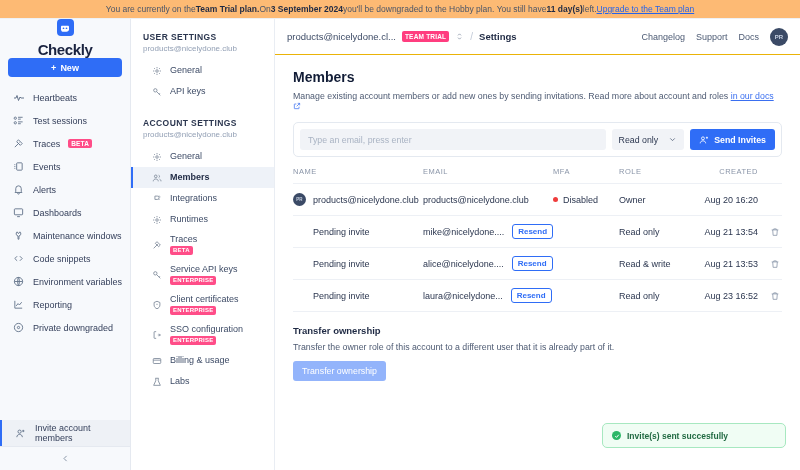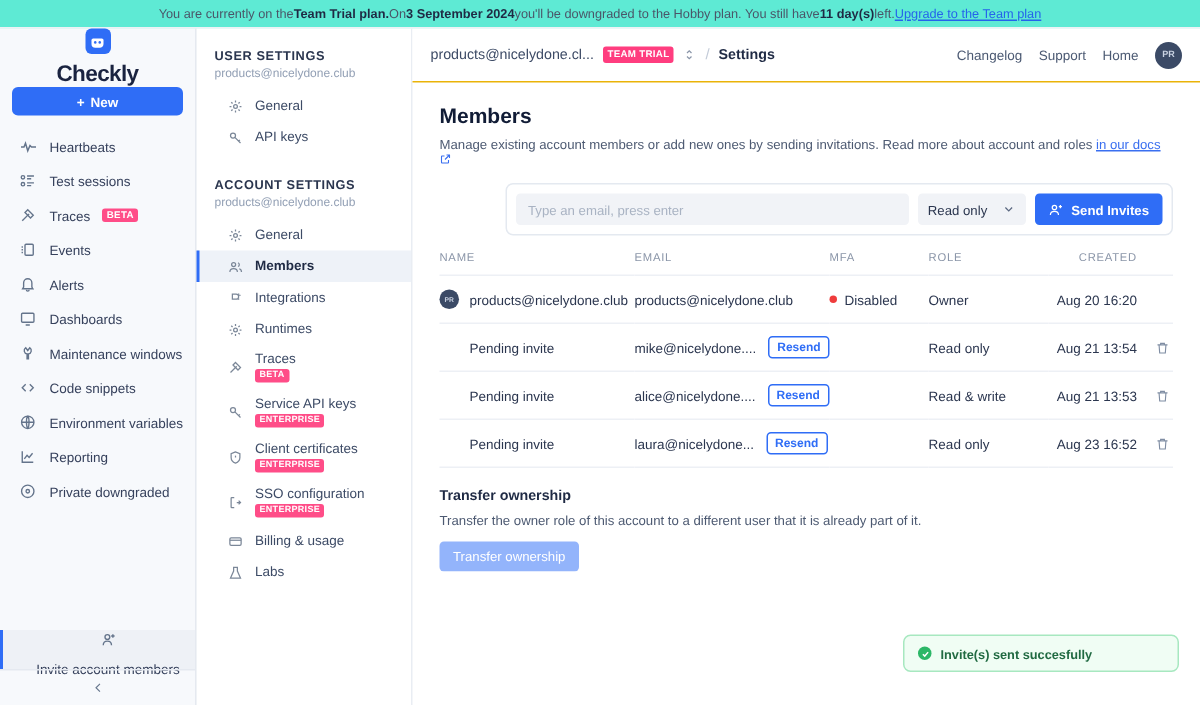--- a/index.html
+++ b/index.html
@@ -7,21 +7,21 @@
     width: 800px; height: 470px;
     font-family: "Liberation Sans", sans-serif;
     background: #ffffff;
     overflow: hidden;
   }
   body { position: relative; }
 
   
   .banner {
     height: 19px;
-    background: #5eead4;
+    background: #fdba74;
     border-bottom: 1px solid #eef1f5;
     display: flex; align-items: center; justify-content: center;
     font-size: 8.5px; color: #4a5568;
     white-space: nowrap;
   }
   .banner b { font-weight: 700; color: #1f2a44; }
   .banner a { color: #2563eb; text-decoration: underline; }
 
   
   .shell { display: flex; height: 451px; }
@@ -67,21 +67,20 @@
   .beta-pill {
     background: #ff4d88; color: #fff; font-size: 6.5px; font-weight: 700;
     padding: 1px 3px; border-radius: 2px; letter-spacing: .2px;
   }
   .invite-row {
     display: flex; align-items: center; gap: 8px;
     padding-left: 12px; height: 26px;
     font-size: 9px; color: #36415c;
     background: #eef1f6; border-left: 2px solid #2f6df6;
     cursor: pointer;
-    flex-direction: column;
   }
   .invite-row .ico { color:#64748b; width:13px; flex:0 0 13px; display:flex; align-items:center; justify-content:center;}
   .collapse {
     height: 24px; display: flex; align-items: center; justify-content: center;
     border-top: 1px solid #e5e9f0; color: #64748b; cursor: pointer;
   }
 
   
   .settings-nav {
     width: 144px; flex: 0 0 144px;
@@ -142,21 +141,20 @@
 
   .content { padding: 14px 18px 0 18px; overflow: hidden; }
   .page-title { font-size: 14px; font-weight: 700; color: #111c36; }
   .page-desc { font-size: 8.8px; color: #4d5a72; margin-top: 6px; }
   .page-desc a { color: #3a6ff0; text-decoration: underline; }
 
   .invite-box {
     margin-top: 11px; border: 1px solid #e4e9f0; border-radius: 5px;
     padding: 6px; display: flex; align-items: center; gap: 6px;
     background: #fff;
-    margin-left: 44px;
   }
   .invite-input {
     flex: 1; height: 21px; background: #f1f3f7; border: none; border-radius: 3px;
     padding: 0 8px; font-size: 8.8px; color: #3d4b66;
     font-family: "Liberation Sans", sans-serif;
   }
   .invite-input::placeholder { color: #a9b3c3; }
   .role-select {
     height: 21px; background: #f1f3f7; border-radius: 3px;
     display: flex; align-items: center; gap: 10px; padding: 0 7px;
@@ -568,21 +566,21 @@
       <span class="swap-ico">
           <svg width="9" height="9" viewBox="0 0 24 24" fill="none" stroke="currentColor" stroke-width="2.2">
             <path d="M8 9l4-4 4 4M8 15l4 4 4-4"></path>
           </svg>
         </span>
       <span class="crumb-sep">/</span>
       <span class="crumb-cur">Settings</span>
       <div class="topbar-right">
         <span class="topbar-link">Changelog</span>
         <span class="topbar-link">Support</span>
-        <span class="topbar-link">Home</span>
+        <span class="topbar-link">Docs</span>
         <span class="avatar-top">PR</span>
       </div>
     </div>
 
     <div class="content">
       <div class="page-title">Members</div>
       <div class="page-desc">
         <span>Manage existing account members or add new ones by sending invitations. Read more about account and roles </span><a href="#">in our docs</a>
         <span><svg style="display:inline-block;vertical-align:-1px" width="8" height="8" viewBox="0 0 24 24" fill="none" stroke="#3a6ff0" stroke-width="2.2">
               <path d="M14 4h6v6M20 4l-9 9M18 14v5a1 1 0 0 1-1 1H5a1 1 0 0 1-1-1V7a1 1 0 0 1 1-1h5"></path>

